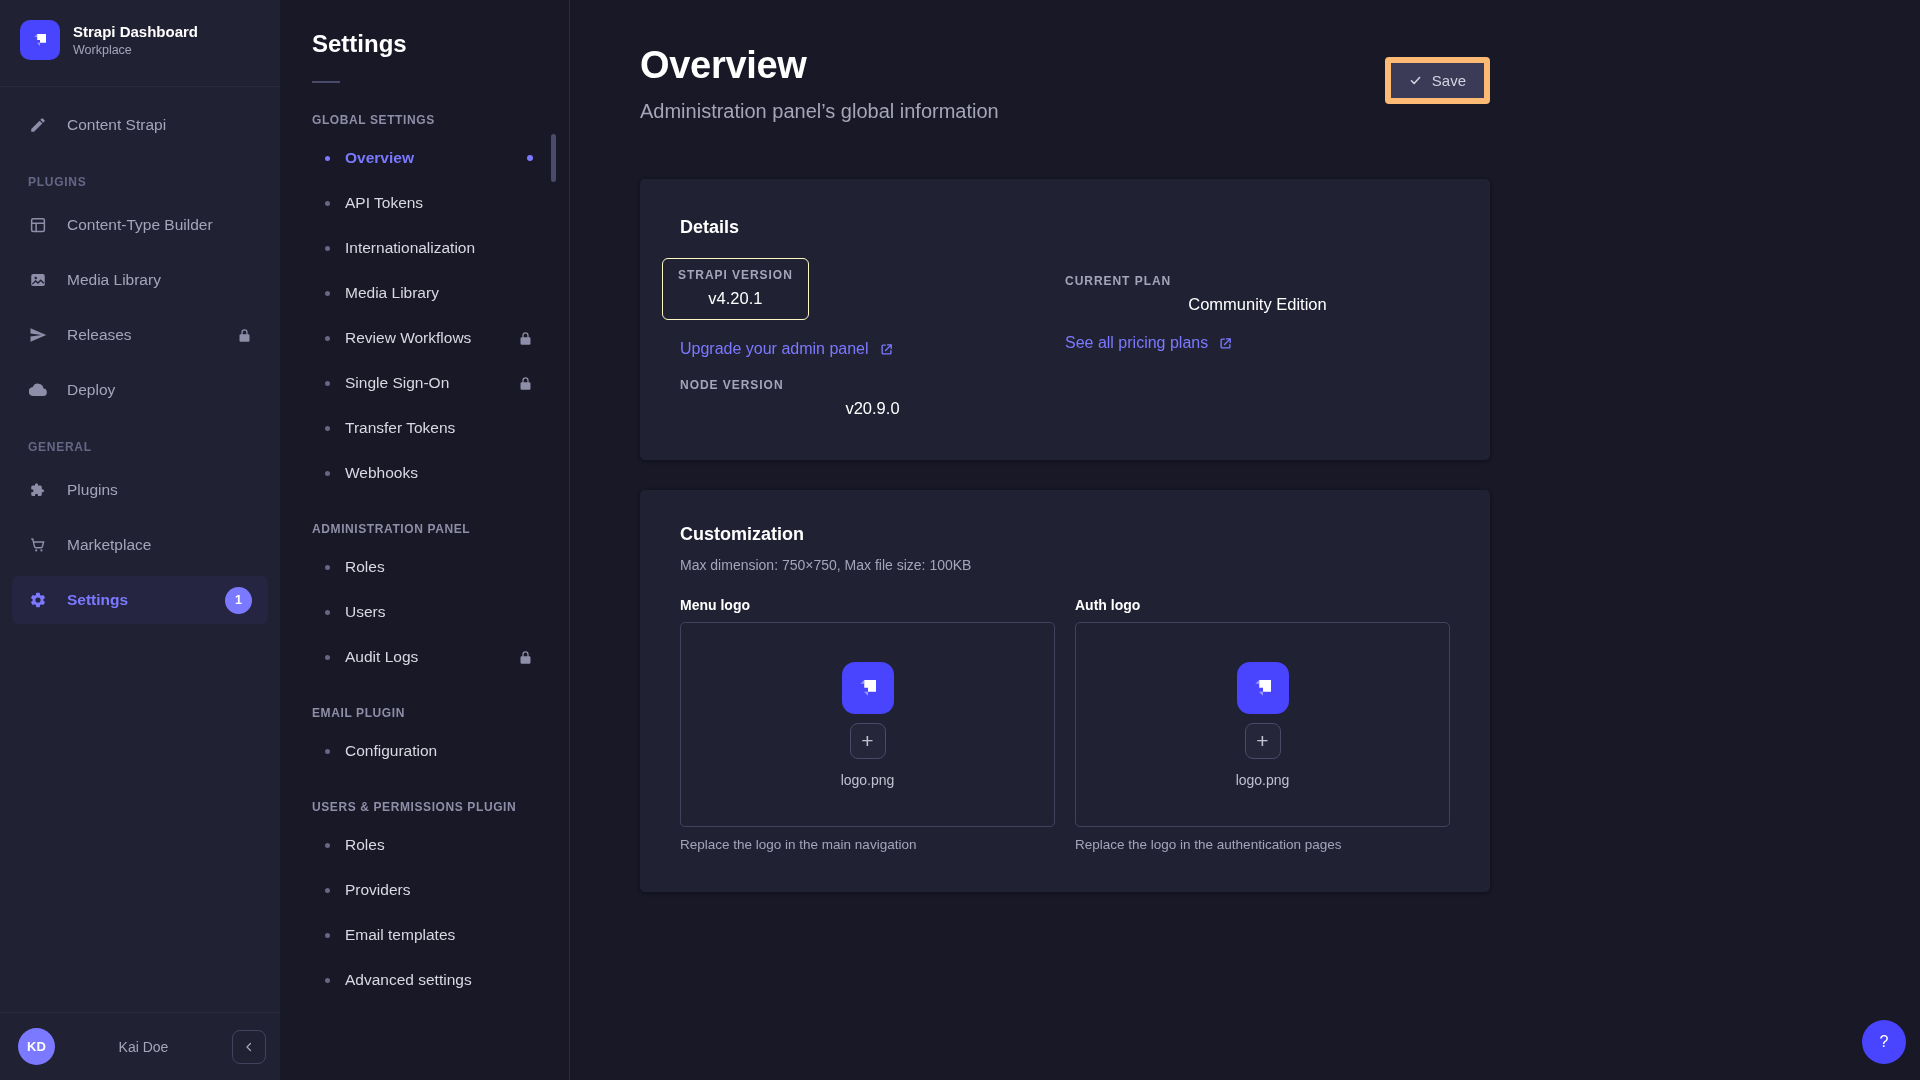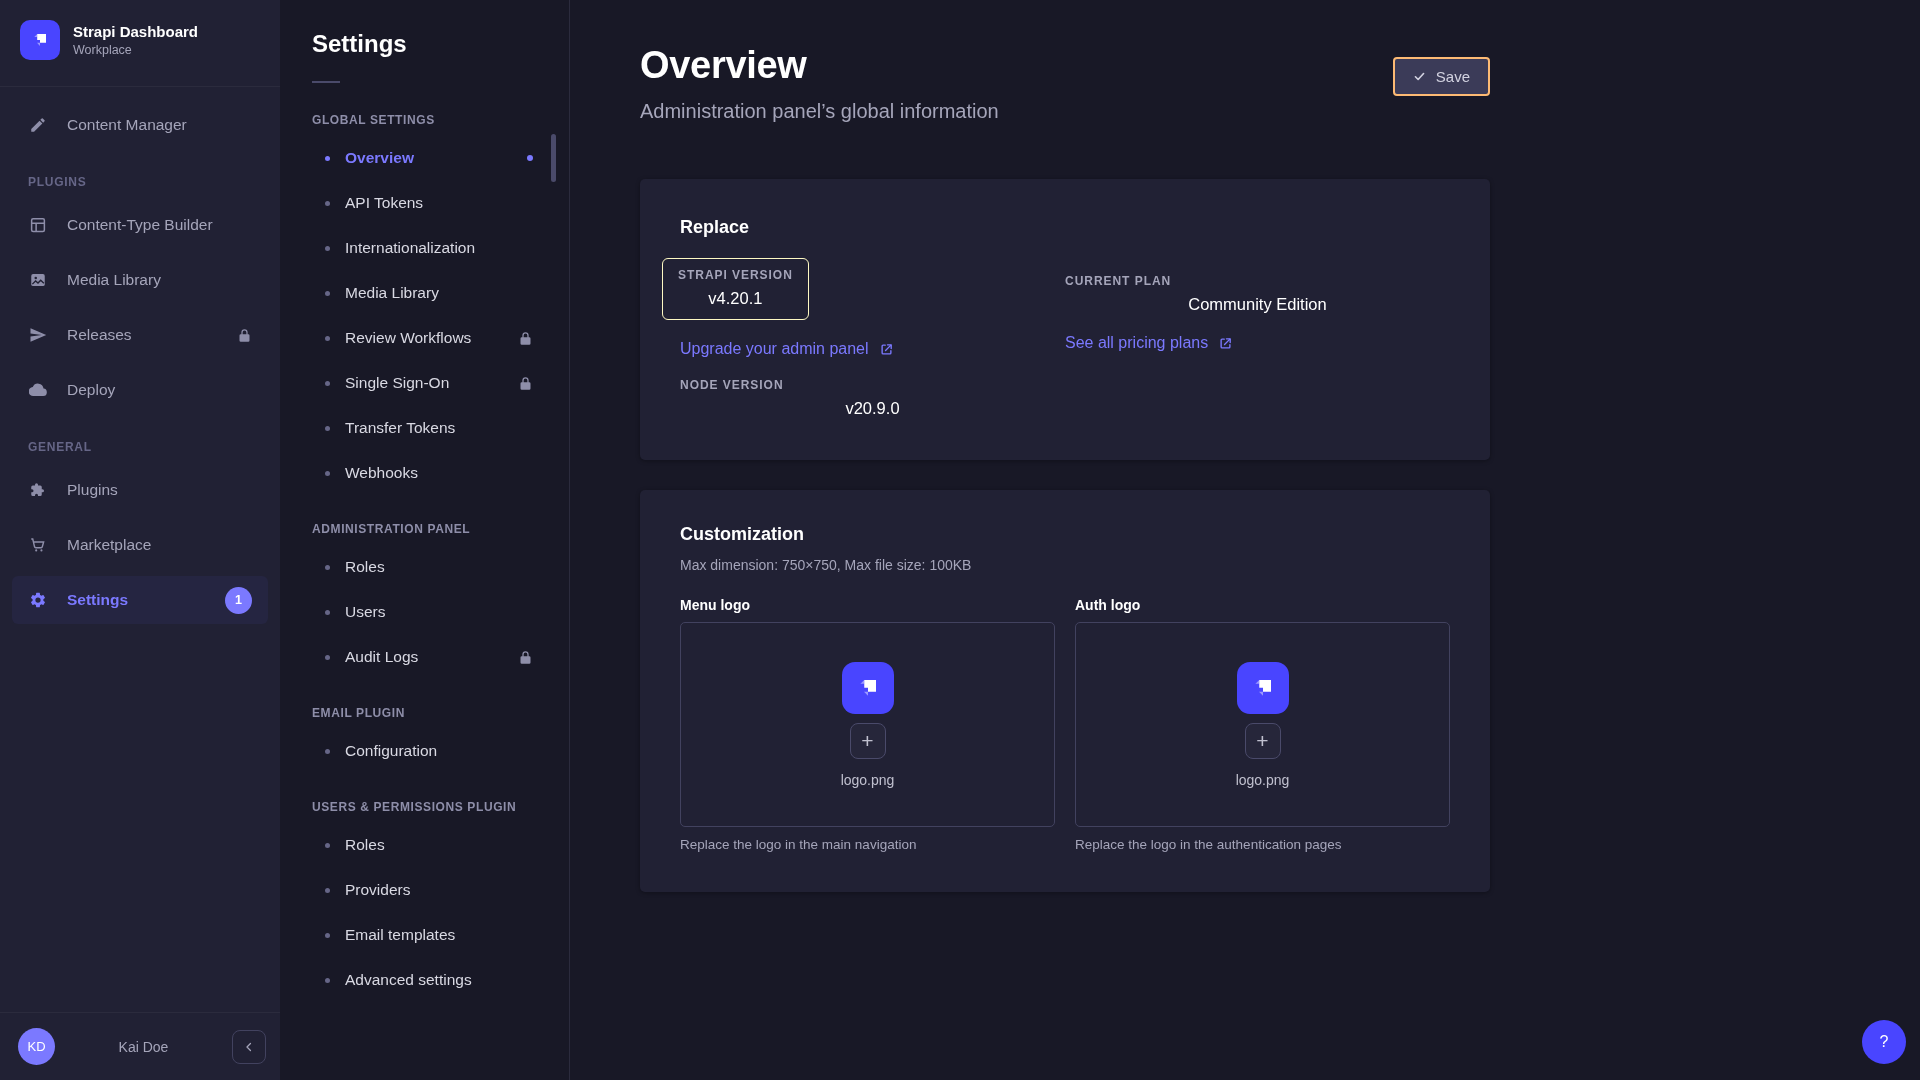--- a/index.html
+++ b/index.html
@@ -26,21 +26,21 @@
   .sb-item.active .lbl { color:#7b79ff; font-weight:600; }
   .sb-section { margin:26px 4px 12px 16px; font-size:12px; font-weight:700;
                 color:#666687; letter-spacing:.06em; }
   .lock-r { margin-left:auto; color:#8e8ea9; display:flex; }
   .badge { margin-left:auto; min-width:27px; height:27px; border-radius:50%;
            background:#7b79ff; color:#fff; font-size:12.5px; font-weight:600;
            display:flex; align-items:center; justify-content:center; }
   .sb-footer { border-top:1px solid #2b2b3d; height:68px; display:flex; align-items:center;
                padding:0 14px 0 18px; }
   .avatar { width:37px; height:37px; border-radius:50%; background:#7b79ff; color:#fff;
-            font-size:13px; font-weight:400; display:flex; align-items:center; justify-content:center; }
+            font-size:13px; font-weight:700; display:flex; align-items:center; justify-content:center; }
   .uname { flex:1; text-align:center; font-size:14px; color:#a5a5ba; }
   .collapse-btn { width:34px; height:34px; border:1px solid #42425f; border-radius:8px;
                   background:transparent; color:#a5a5ba; display:flex; align-items:center;
                   justify-content:center; cursor:pointer; }
 
   
   .subnav { width:290px; background:#181826; border-right:1px solid #2b2b3d;
             flex-shrink:0; padding-top:30px; position:relative; }
   .subnav-title { font-size:24px; font-weight:700; color:#fff; padding:0 32px; }
   .subnav-rule { width:28px; height:2px; background:#4a4a6a; margin:23px 0 0 32px; }
@@ -57,21 +57,21 @@
   .sn-lock { margin-left:auto; color:#8e8ea9; display:flex; }
   .sn-thumb { position:absolute; right:1px; width:5px; height:48px; border-radius:3px;
               background:#4a4a6a; }
 
   
   .content { flex:1; padding:44px 69px 0 70px; overflow:hidden; }
   .content-header { display:flex; justify-content:space-between; align-items:flex-start; }
   .page-title { font-size:38px; font-weight:700; color:#fff; letter-spacing:-.3px; }
   .page-sub { font-size:20px; color:#a5a5ba; margin-top:13px; }
   .save-btn { display:flex; align-items:center; gap:10px; background:#3b3b58;
-              border:2px solid #fdba74; border-radius:4px; padding:9px 18px;
+              border:6px solid #fdba74; border-radius:4px; padding:9px 18px;
               color:#d2d2e0; font-size:15px; margin-top:13px; cursor:pointer; }
   .card { background:#212134; border-radius:5px; box-shadow:0 1px 4px rgba(3,3,5,.35); }
   .details-card { margin-top:56px; padding:38px 40px 42px; }
   .card-title { font-size:18px; font-weight:700; color:#fff; }
   .details-grid { display:grid; grid-template-columns:1fr 1fr; margin-top:20px; }
   .field-label { font-size:12px; font-weight:700; color:#a5a5ba; letter-spacing:.08em; }
   .field-value { font-size:16.5px; color:#fff; margin-top:7px;text-align:center; }
   .hl-box { display:inline-block; border:1px solid #fef9c3; border-radius:6px;
             padding:9px 15px 11px; margin-left:-18px; }
   .ext-link { display:inline-flex; align-items:center; gap:10px; color:#7b79ff;
@@ -122,21 +122,21 @@
     </div>
     <div class="sb-divider"></div>
 
     <div class="sb-nav">
       <div class="sb-item">
         <span class="ic">
           <svg width="18" height="18" viewBox="0 0 24 24" fill="currentColor">
             <path d="M3 17.25V21h3.75L17.8 9.94l-3.75-3.75L3 17.25zM20.7 7.04a1 1 0 0 0 0-1.41l-2.34-2.34a1 1 0 0 0-1.41 0l-1.83 1.83 3.75 3.75 1.83-1.83z"></path>
           </svg>
         </span>
-        <span class="lbl">Content Manager</span>
+        <span class="lbl">Content Strapi</span>
       </div>
 
       <div class="sb-section">PLUGINS</div>
 
       <div class="sb-item">
         <span class="ic">
           <svg width="18" height="18" viewBox="0 0 24 24" fill="none" stroke="currentColor" stroke-width="2">
             <rect x="3.5" y="3.5" width="17" height="17" rx="2"></rect>
             <path d="M3.5 9.5h17M9.5 9.5v11"></path>
           </svg>
@@ -332,21 +332,21 @@
         <span>
           <svg width="13" height="13" viewBox="0 0 24 24" fill="none" stroke="currentColor" stroke-width="3" stroke-linecap="round" stroke-linejoin="round">
               <path d="M4.5 12.5l5 5L19.5 6.5"></path>
             </svg>
         </span>
         <span>Save</span>
       </button>
     </div>
 
     <section class="card details-card">
-      <h2 class="card-title">Replace</h2>
+      <h2 class="card-title">Details</h2>
       <div class="details-grid">
         <div>
           <div class="hl-box">
             <div class="field-label">STRAPI VERSION</div>
             <div class="field-value">v4.20.1</div>
           </div>
           <div>
             <a class="ext-link">
               <span>Upgrade your admin panel</span>
               <span>

